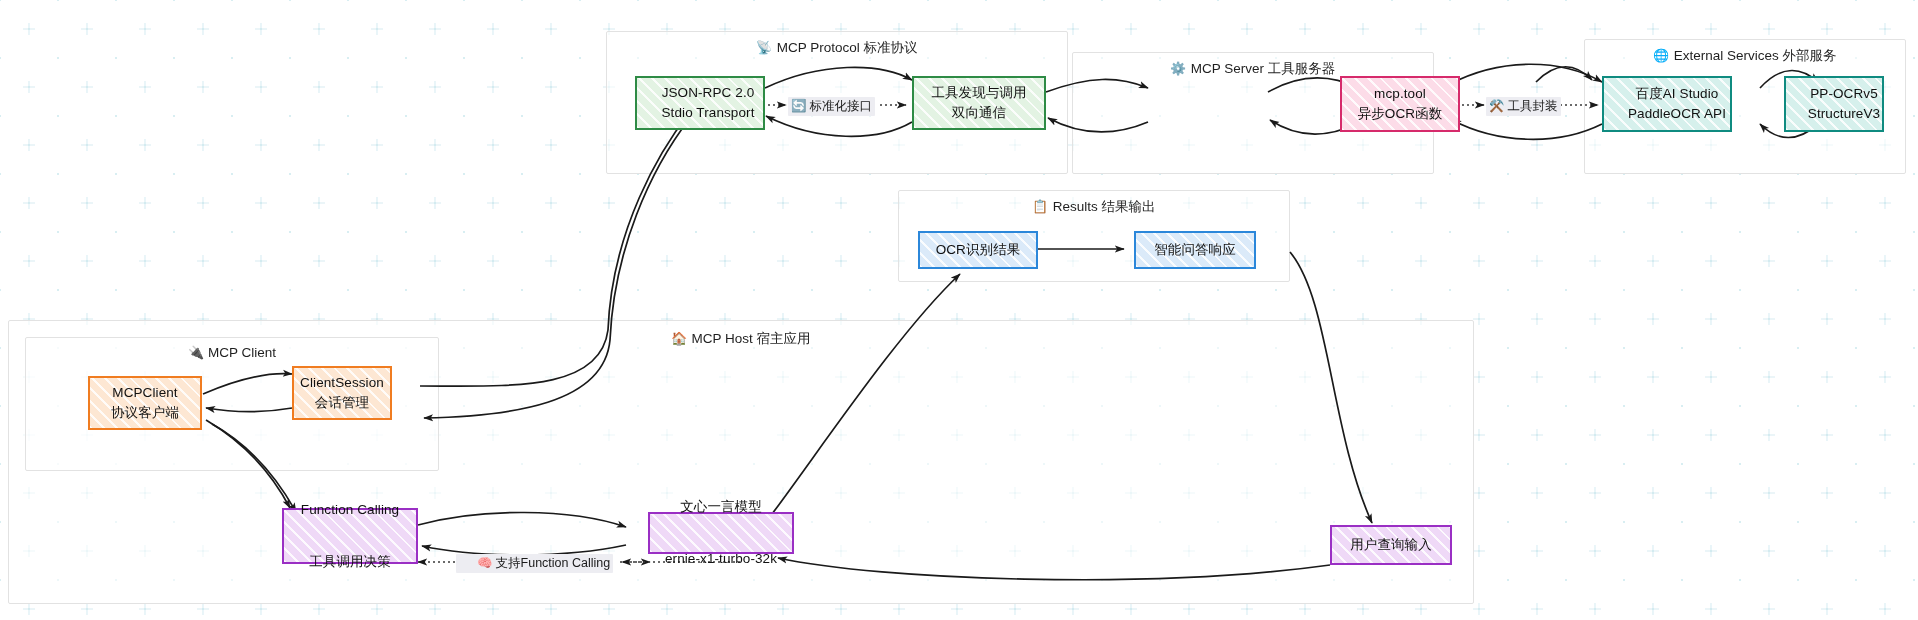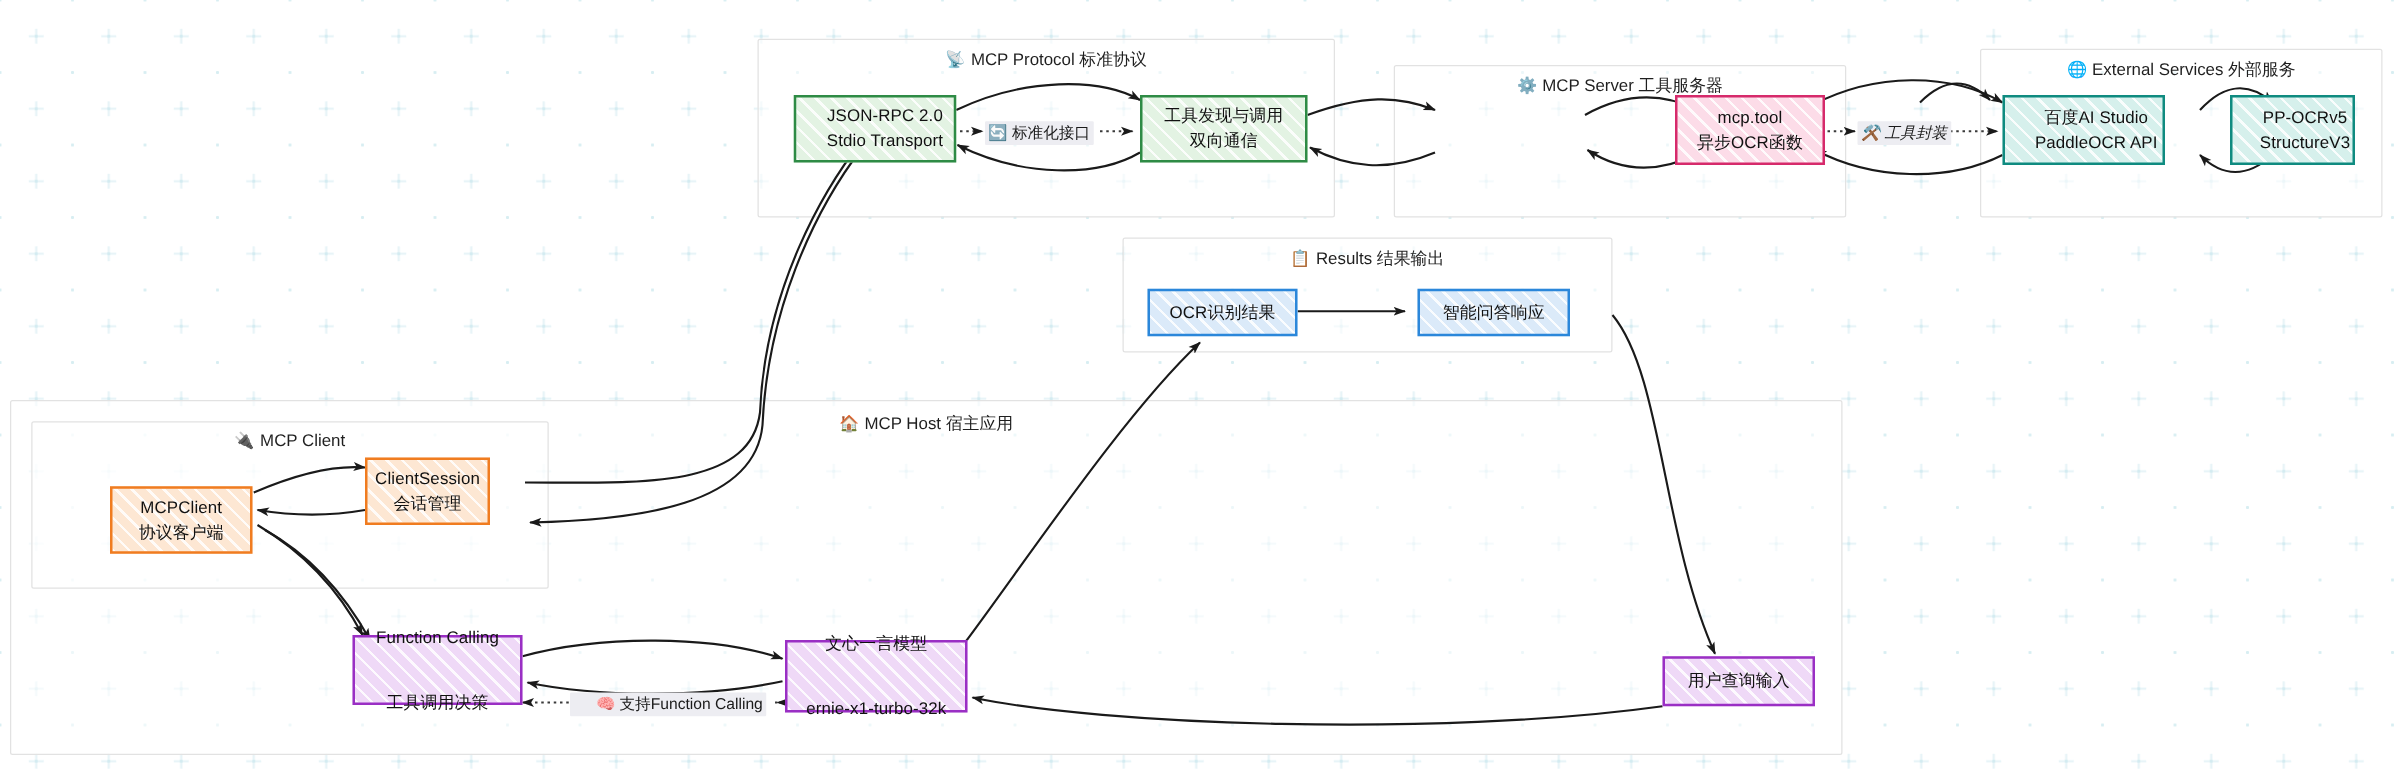--- a/index.html
+++ b/index.html
@@ -97,21 +97,21 @@
     </defs>
     <rect x="0" y="0" width="1918" height="620" fill="url(#plusPat)"></rect>
   </svg>
 
   <div class="subgraph" style="left:606px; top:31px; width:462px; height:143px;">
     <div class="sg-title">
       <span class="emo">📡</span><span>MCP Protocol 标准协议</span>
     </div>
   </div>
 
-  <div class="subgraph" style="left:1115px; top:52px; width:362px; height:122px;">
+  <div class="subgraph" style="left:1072px; top:52px; width:362px; height:122px;">
     <div class="sg-title">
       <span class="emo">⚙️</span><span>MCP Server 工具服务器</span>
     </div>
   </div>
 
   <div class="subgraph" style="left:1584px; top:39px; width:322px; height:135px;">
     <div class="sg-title">
       <span class="emo">🌐</span><span>External Services 外部服务</span>
     </div>
   </div>
@@ -217,49 +217,49 @@
   </div>
 
   <div class="node n-blue hatch" style="left:918px; top:231px; width:120px; height:38px;">
     <span>OCR识别结果</span>
   </div>
 
   <div class="node n-blue hatch" style="left:1134px; top:231px; width:122px; height:38px;">
     <span>智能问答响应</span>
   </div>
 
-  <div class="node n-orange hatch" style="left:88px; top:389px; width:114px; height:54px;">
+  <div class="node n-orange hatch" style="left:88px; top:376px; width:114px; height:54px;">
     <span>MCPClient</span>
     <span>协议客户端</span>
   </div>
 
   <div class="node n-orange hatch" style="left:292px; top:366px; width:100px; height:54px;">
     <span>ClientSession</span>
     <span>会话管理</span>
   </div>
 
   <div class="node n-purple hatch" style="left:282px; top:508px; width:136px; height:56px;">
     <span>Function Calling</span>
     <span>工具调用决策</span>
   </div>
 
-  <div class="node n-purple hatch" style="left:628px; top:512px; width:146px; height:58px;">
+  <div class="node n-purple hatch" style="left:648px; top:512px; width:146px; height:42px;">
     <span>文心一言模型</span>
     <span>ernie-x1-turbo-32k</span>
   </div>
 
   <div class="node n-purple hatch" style="left:1330px; top:525px; width:122px; height:40px;">
     <span>用户查询输入</span>
   </div>
 
   <div class="edge-label" style="left:788px; top:97px;">
     <span class="emo">🔄</span><span>标准化接口</span>
   </div>
 
-  <div class="edge-label" style="left:1486px; top:97px;font-style:italic;">
+  <div class="edge-label" style="left:1486px; top:97px;">
     <span class="emo">⚒️</span><span>工具封装</span>
   </div>
 
   <div class="edge-label" style="left:456px; top:554px;padding-left:21px;">
     <span class="emo">🧠</span><span>支持Function Calling</span>
   </div>
 
 </div>
 
 </body></html>

